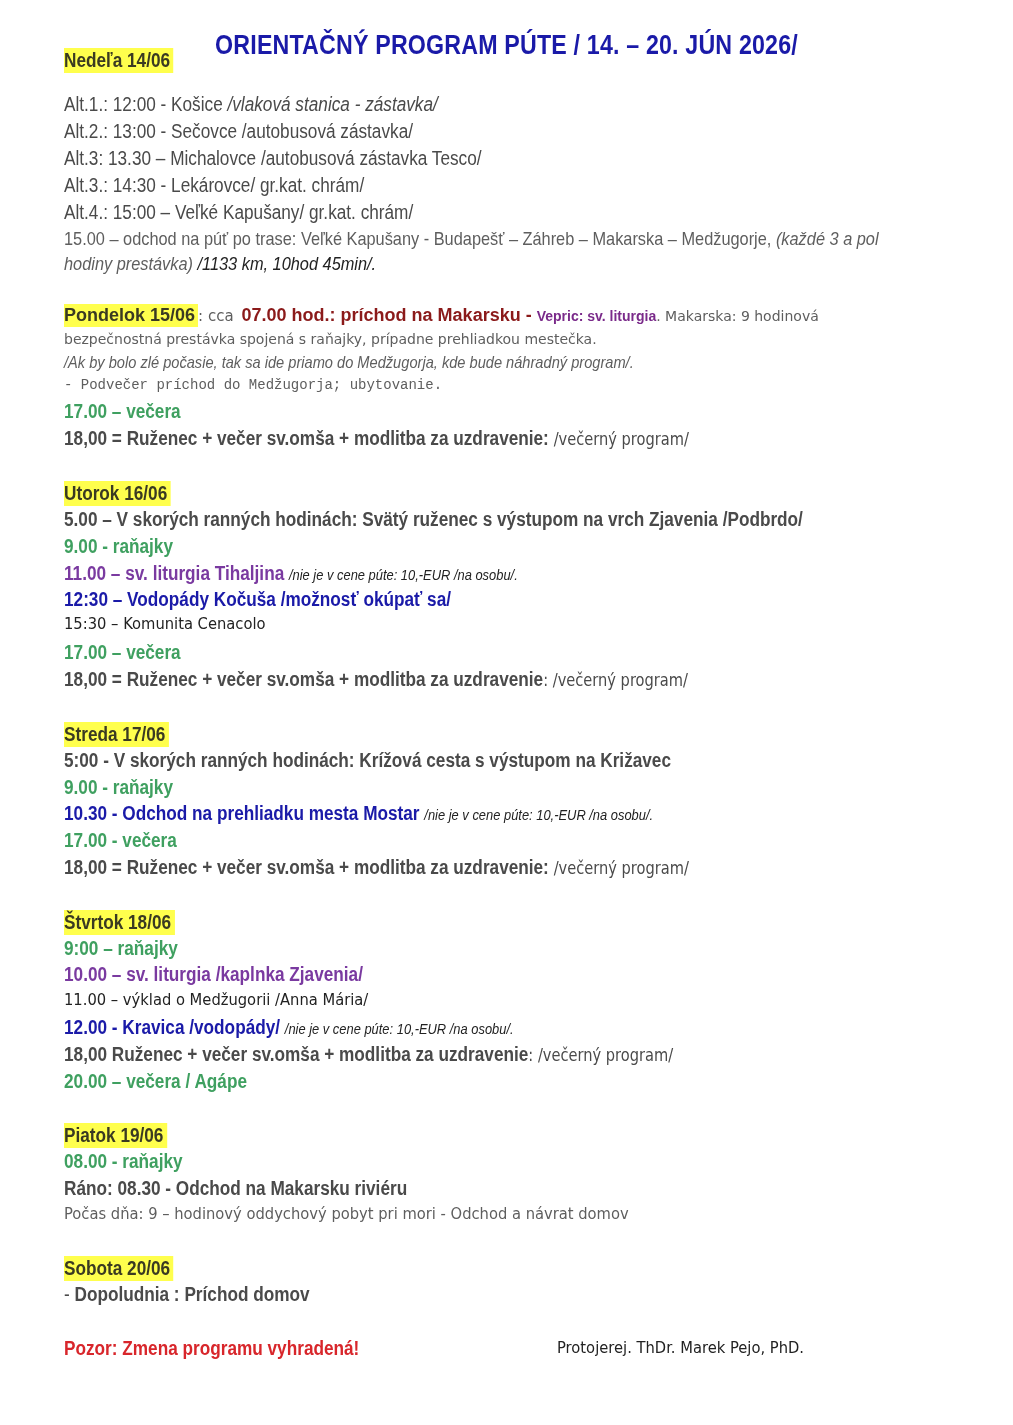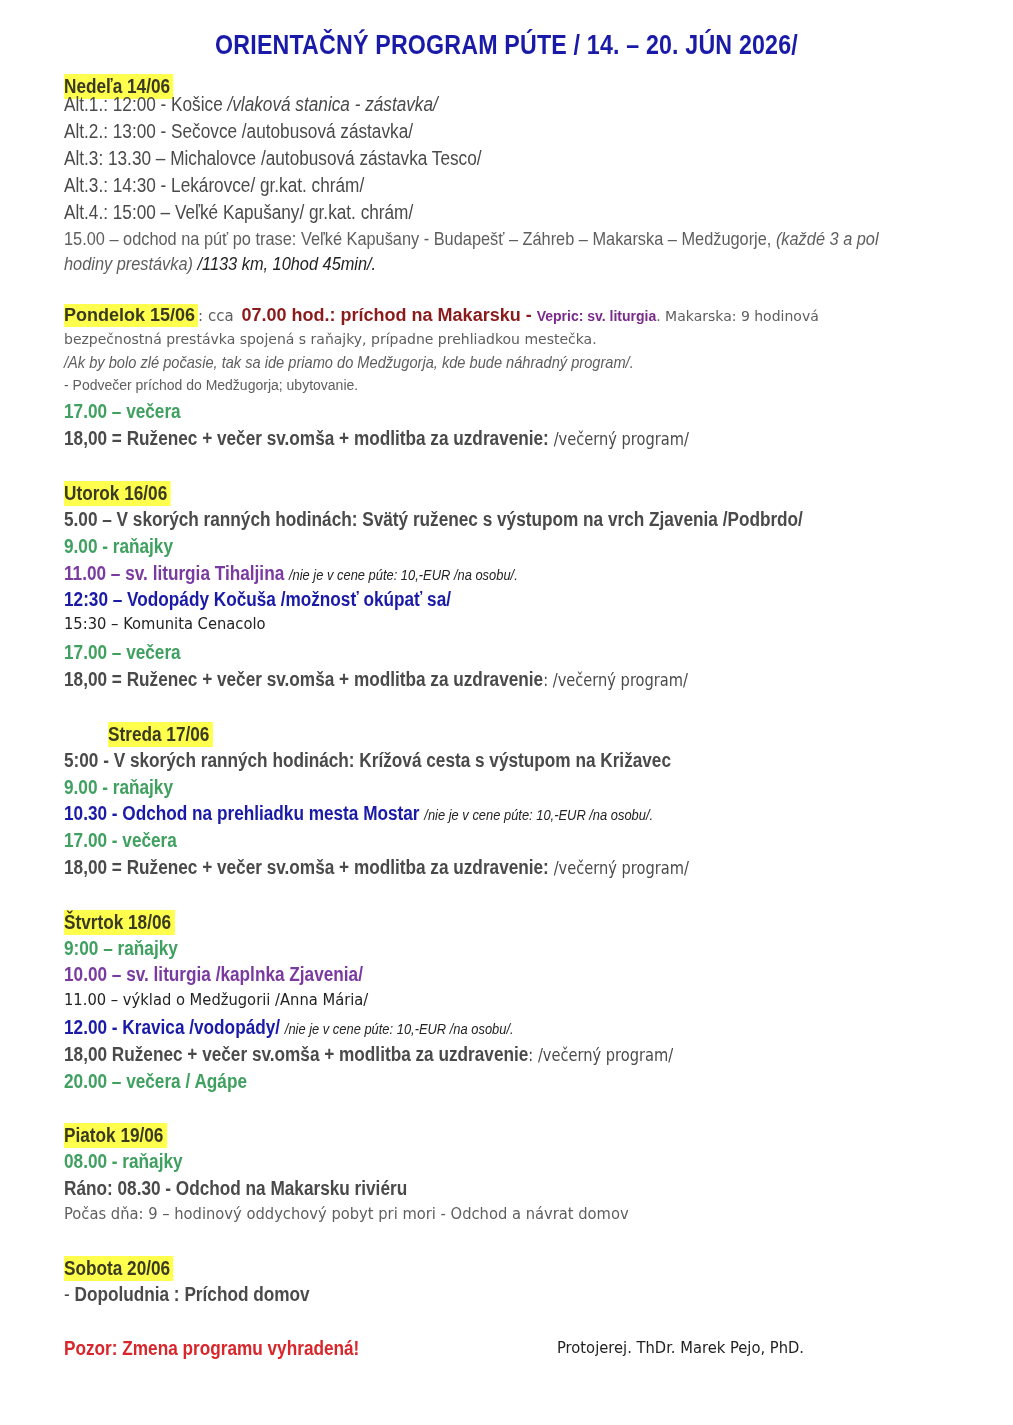--- a/index.html
+++ b/index.html
@@ -28,21 +28,21 @@
   .calibri { font-family: "DejaVu Sans", sans-serif; transform: scaleX(0.88); transform-origin: left; }
   .sig { position: absolute; left: 557px; top: 1338px; font-family: "DejaVu Sans", sans-serif; font-size: 16px; color: #222; white-space: nowrap; transform: scaleX(0.92); transform-origin: left; }
 </style>
 </head>
 <body>
 
 <div class="page">
 
   <div class="title">ORIENTAČNÝ  PROGRAM  PÚTE / 14. – 20. JÚN 2026/</div>
 
-  <div class="line" style="top:74px;text-align:right;">
+  <div class="line" style="top:48px;text-align:right;">
     <span class="day">Nedeľa 14/06</span>
   </div>
   <div class="line sz20 grey cond" style="top:93px;">
     <span>Alt.1.:  12:00 - Košice </span><span class="i">/vlaková stanica - zástavka/</span>
   </div>
   <div class="line sz20 grey cond" style="top:120px;">Alt.2.:  13:00 - Sečovce /autobusová zástavka/</div>
   <div class="line sz20 grey cond" style="top:147px;">Alt.3:   13.30 – Michalovce /autobusová zástavka Tesco/</div>
   <div class="line sz20 grey cond" style="top:174px;">Alt.3.:  14:30 - Lekárovce/ gr.kat. chrám/</div>
   <div class="line sz20 grey cond" style="top:201px;">Alt.4.:  15:00 – Veľké Kapušany/ gr.kat. chrám/</div>
   <div class="line sz19 lightgrey cond" style="top:228px;">
@@ -50,42 +50,42 @@
   </div>
   <div class="line sz19 lightgrey cond" style="top:253px;">
     <span class="i">hodiny prestávka) </span><span class="i black">/1133 km, 10hod 45min/.</span>
   </div>
 
   <div class="line" style="top:304px;">
     <span class="day" style="transform:none; font-size:18px; padding-right:3px;">Pondelok 15/06</span><span class="lightgrey calibri" style="font-size:15px; display:inline-block; transform:none;"> : cca </span><span class="b maroon" style="font-size:18px;">07.00 hod.: príchod na Makarsku - </span><span class="b darkpurple" style="font-size:14px;">Vepric: sv. liturgia</span><span class="lightgrey" style="font-family:'DejaVu Sans',sans-serif; font-size:14px;">.  Makarska: 9 hodinová</span>
   </div>
   <div class="line lightgrey" style="top:331px; font-family:'DejaVu Sans',sans-serif; font-size:14px;">bezpečnostná prestávka spojená s raňajky, prípadne prehliadkou mestečka.</div>
   <div class="line lightgrey i cond" style="top:353px; font-size:17px;"> /Ak by bolo zlé počasie, tak sa ide priamo do Medžugorja, kde bude náhradný program/.</div>
-  <div class="line lightgrey" style="top:377px; font-family:Liberation Sans, sans-serif; font-size:14px;"> -  Podvečer príchod do Medžugorja; ubytovanie.</div>
+  <div class="line lightgrey" style="top:377px; font-family:Liberation Mono, monospace; font-size:14px;"> -  Podvečer príchod do Medžugorja; ubytovanie.</div>
   <div class="line sz20 b green cond" style="top:400px;">17.00 – večera</div>
   <div class="line sz20 grey cond" style="top:427px;">
     <span class="b">18,00 = Ruženec + večer sv.omša + modlitba za uzdravenie: </span><span style="font-family:'DejaVu Sans',sans-serif; font-size:17px;">/večerný program/</span>
   </div>
 
   <div class="line" style="top:481px;">
     <span class="day">Utorok 16/06</span>
   </div>
   <div class="line sz20 b grey cond" style="top:508px;">5.00 – V skorých ranných hodinách: Svätý ruženec s výstupom na vrch Zjavenia /Podbrdo/</div>
   <div class="line sz20 b green cond" style="top:535px;">9.00 - raňajky</div>
   <div class="line cond" style="top:562px;">
     <span class="sz20 b purple">11.00 – sv. liturgia Tihaljina </span><span class="i black" style="font-size:15px;">/nie je v cene púte: 10,-EUR /na osobu/.</span>
   </div>
   <div class="line sz20 b blue cond" style="top:588px;">12:30 – Vodopády Kočuša /možnosť okúpať sa/</div>
   <div class="line black" style="top:614px; font-family:'DejaVu Sans',sans-serif; font-size:16px; transform:scaleX(0.92); transform-origin:left;">15:30 – Komunita Cenacolo</div>
   <div class="line sz20 b green cond" style="top:641px;">17.00 – večera</div>
   <div class="line sz20 grey cond" style="top:668px;">
     <span class="b">18,00 = Ruženec + večer  sv.omša + modlitba za uzdravenie</span><span style="font-family:'DejaVu Sans',sans-serif; font-size:17px;">: /večerný program/</span>
   </div>
 
-  <div class="line" style="top:722px;margin-left:44px;">
+  <div class="line" style="top:722px;">
     <span class="day">Streda 17/06</span>
   </div>
   <div class="line sz20 b grey cond" style="top:749px;">5:00 - V skorých ranných hodinách: Krížová cesta s výstupom na Križavec</div>
   <div class="line sz20 b green cond" style="top:776px;">9.00 - raňajky</div>
   <div class="line cond" style="top:802px;">
     <span class="sz20 b blue">10.30 -  Odchod na prehliadku mesta Mostar </span><span class="i black" style="font-size:15px;">/nie je v cene púte: 10,-EUR /na osobu/.</span>
   </div>
   <div class="line sz20 b green cond" style="top:829px;">17.00 - večera</div>
   <div class="line sz20 grey cond" style="top:856px;">
     <span class="b">18,00 = Ruženec + večer  sv.omša + modlitba za uzdravenie: </span><span style="font-family:'DejaVu Sans',sans-serif; font-size:17px;">/večerný program/</span>

